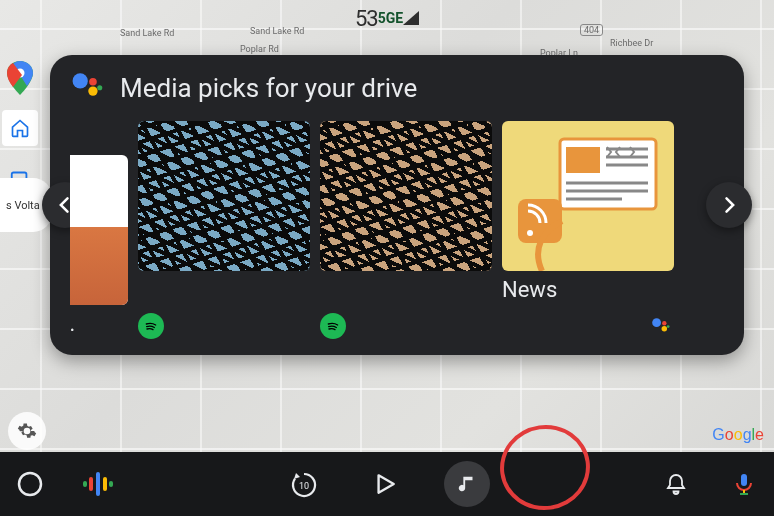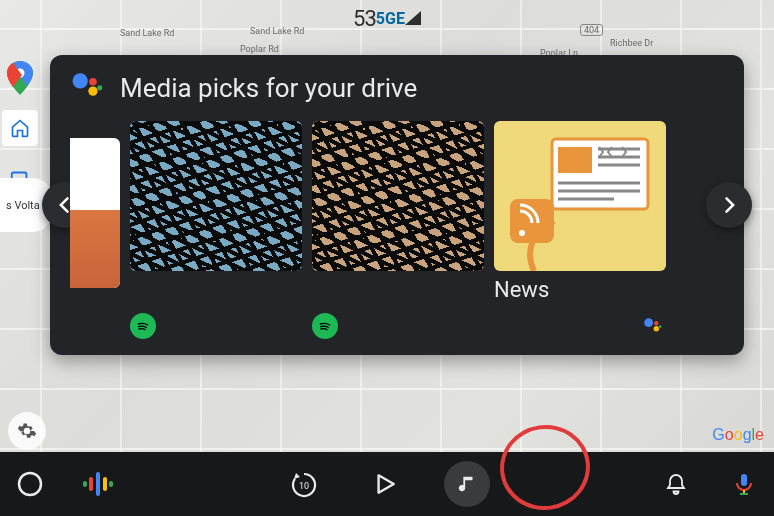--- a/index.html
+++ b/index.html
@@ -25,21 +25,21 @@
   }
   .road-label {
     position:absolute; font-size:9px; color:#6b6b6b;
   }
   .status-bar {
     position:absolute; top:0; left:0; right:0; height:36px;
     display:flex; align-items:center; justify-content:center;
     padding:0 10px;
   }
   .status-left { font-size:22px; color:#2e2e2e; font-weight:400; letter-spacing:-1px;}
-  .status-right { font-size:16px; font-weight:700; color:#0369a1; display:flex; align-items:center; gap:0;}
+  .status-right { font-size:14px; font-weight:700; color:#14532d; display:flex; align-items:center; gap:0;}
   .status-right svg { display:inline-block; }
   
   .rail {
     position:absolute; left:0; top:60px; width:40px;
     display:flex; flex-direction:column; gap:14px; align-items:center;
   }
   .rail .rail-item {
     width:36px; height:36px; display:flex; align-items:center; justify-content:center;
   }
   .rail-home {
@@ -53,34 +53,35 @@
     position:absolute; left:8px; bottom:66px;
     width:38px; height:38px; border-radius:50%;
     background:rgba(255,255,255,0.85);
     display:flex; align-items:center; justify-content:center;
   }
   
   .card {
     position:absolute;
     left:50px; right:30px; top:55px;
     background:#232427;
-    border-radius:12px;
+    border-radius:22px;
     padding:14px 20px 16px;
     color:#e8eaed;
     box-shadow:0 6px 18px rgba(0,0,0,.35);
   }
   .card-header {
     display:flex; align-items:center; gap:16px; margin-bottom:14px;
   }
   .card-title {
     font-size:26px; font-weight:400; color:#e8eaed;
   }
   .carousel {
-    display:flex; gap:10px; align-items:center;
+    display:flex; gap:10px; align-items:flex-end;
     overflow:hidden;
+    padding-left:8px;
   }
   .tile {
     width:172px; flex:0 0 172px;
     display:flex; flex-direction:column; gap:6px;
     position:relative;
   }
   .tile-art {
     width:100%; height:150px;
     background:#888; border-radius:6px;
     position:relative; overflow:hidden;

